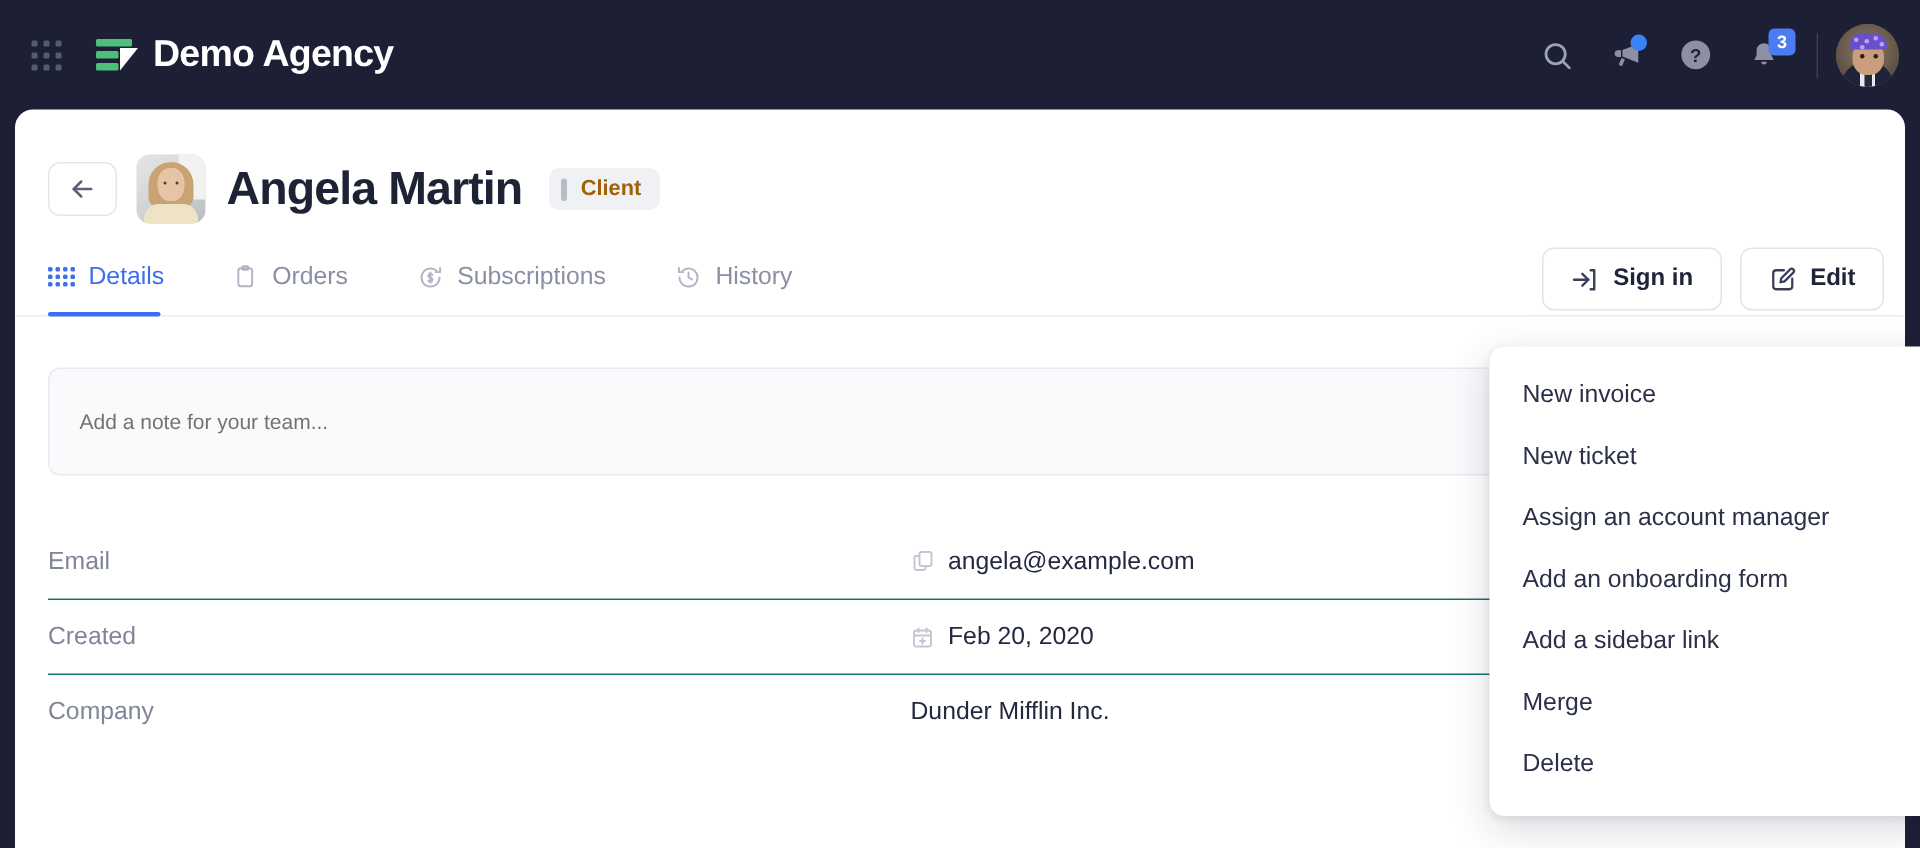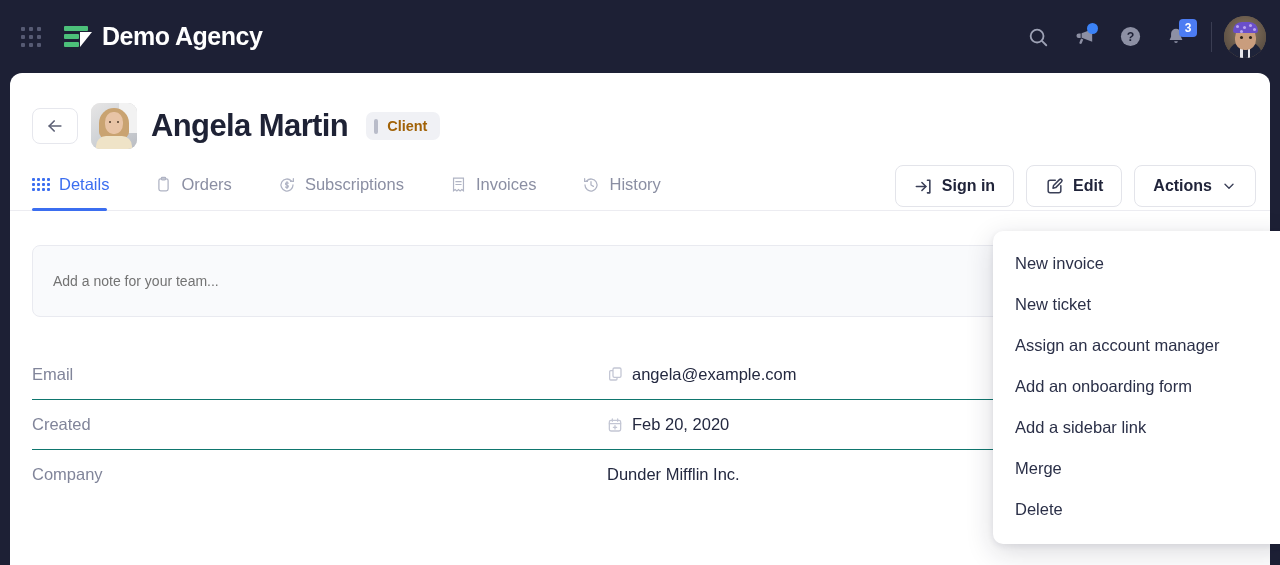--- a/index.html
+++ b/index.html
@@ -330,30 +330,20 @@
         <span class="ticon">
           <svg width="18" height="18" viewBox="0 0 24 24" fill="none" stroke="#b0b4c4" stroke-width="1.7" stroke-linecap="round">
             <path d="M20 12a8 8 0 1 1-2.4-5.7"></path>
               <polyline points="20.5,3.5 20.5,7.2 16.8,7.2"></polyline>
             <path d="M13.6 9.6a2 2 0 0 0-3.6 1.1c0 1.9 3.8 1.1 3.8 3a2 2 0 0 1-3.7 1M12 7.6v9"></path>
           </svg>
         </span>
         <span>Subscriptions</span>
       </div>
 
-      <div class="tab">
-        <span class="ticon">
-          <svg width="17" height="17" viewBox="0 0 24 24" fill="none" stroke="#b0b4c4" stroke-width="1.7" stroke-linecap="round">
-            <path d="M5 3h14v18l-2.3-1.8L14.3 21 12 19.2 9.7 21 7.3 19.2 5 21z"></path>
-            <line x1="8.3" y1="8" x2="15.7" y2="8"></line>
-              <line x1="8.3" y1="12" x2="15.7" y2="12"></line>
-          </svg>
-        </span>
-        <span>Invoices</span>
-      </div>
 
       <div class="tab">
         <span class="ticon">
           <svg width="18" height="18" viewBox="0 0 24 24" fill="none" stroke="#b0b4c4" stroke-width="1.7" stroke-linecap="round">
             <path d="M4 12a8 8 0 1 0 2.4-5.7"></path>
               <polyline points="3.5,3.5 3.5,7.2 7.2,7.2"></polyline>
             <polyline points="12,7.6 12,12 15.2,13.8"></polyline>
           </svg>
         </span>
         <span>History</span>
@@ -372,26 +362,20 @@
       </div>
 
       <div class="btn">
         <svg width="19" height="19" viewBox="0 0 24 24" fill="none" stroke="#3a3f57" stroke-width="1.9" stroke-linecap="round" stroke-linejoin="round">
           <path d="M13 4H6.5A2.5 2.5 0 0 0 4 6.5v11A2.5 2.5 0 0 0 6.5 20h11a2.5 2.5 0 0 0 2.5-2.5V11"></path>
           <path d="M18.2 3.3a1.9 1.9 0 0 1 2.7 2.7L13.5 13.4l-3.4.7.7-3.4z"></path>
         </svg>
         <span>Edit</span>
       </div>
 
-      <div class="btn">
-        <span>Actions</span>
-        <svg width="16" height="16" viewBox="0 0 24 24" fill="none" stroke="#3a3f57" stroke-width="2.1" stroke-linecap="round" stroke-linejoin="round">
-          <polyline points="6,9.5 12,15.5 18,9.5"></polyline>
-        </svg>
-      </div>
     </div>
   </div>
 
   <div class="content">
 
     <div class="note-box">
       <span class="note-placeholder">Add a note for your team...</span>
     </div>
 
     <div class="detail-rows">

